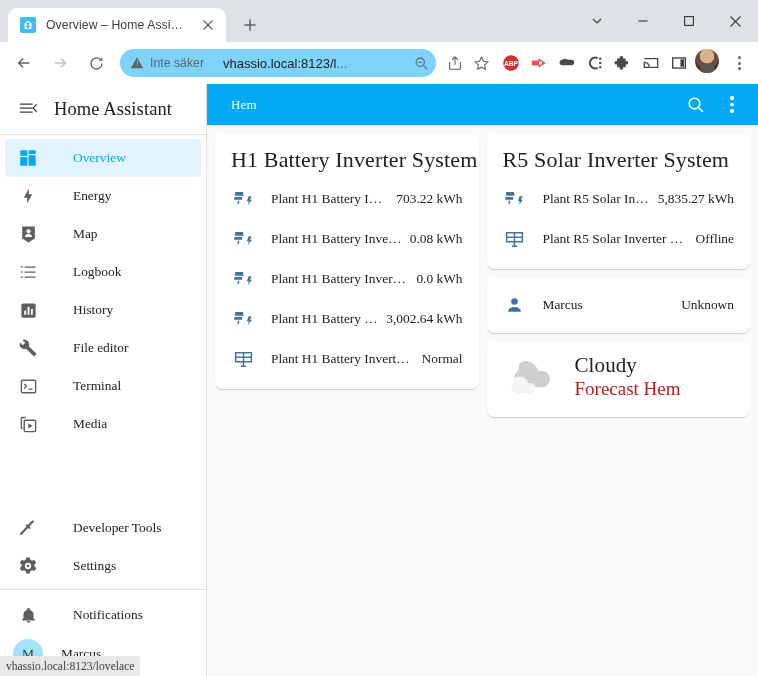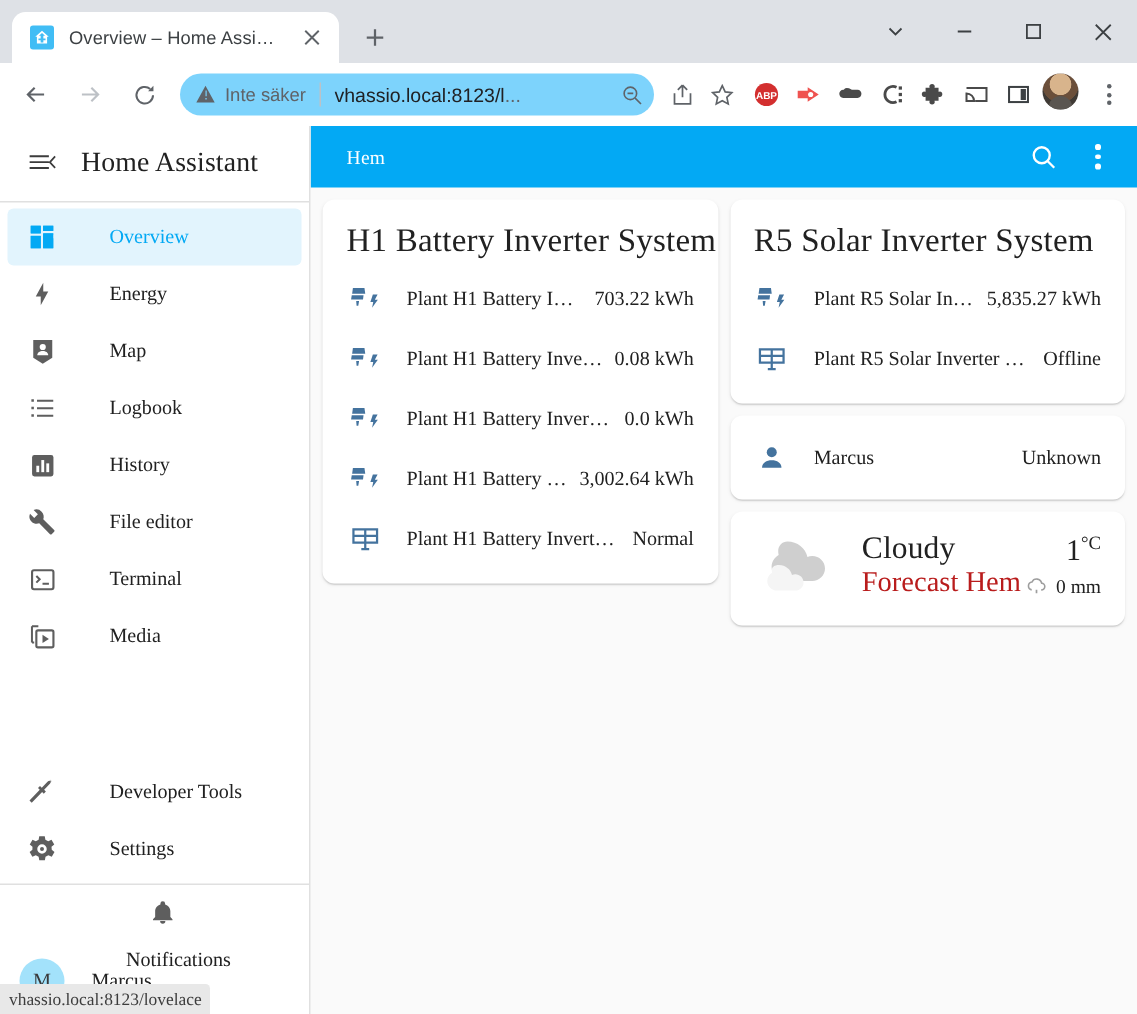--- a/index.html
+++ b/index.html
@@ -454,21 +454,21 @@
                 <path fill="currentColor" d="M12 8.2a3.8 3.8 0 1 0 0 7.6 3.8 3.8 0 0 0 0-7.6m0 2.2a1.6 1.6 0 1 1 0 3.2 1.6 1.6 0 0 1 0-3.2M9.8 1.8h4.4l.5 2.8 2.3 1.1 2.6-1.2 2.2 3.8-2.2 1.8.2 2.5 2.2 1.7-2.2 3.8-2.7-1.1-2.3 1.1-.5 2.9H9.8l-.5-2.9-2.3-1.1-2.7 1.1-2.2-3.8 2.2-1.7.1-2.5L2.2 8.3l2.2-3.8L7 5.7l2.3-1.1.5-2.8Z"></path>
               </svg>
           </span>
           <span class="sb-label">Settings</span>
         </div>
       </div>
 
       <div class="sb-divider"></div>
 
       <div class="sb-bottom">
-        <div class="sb-item" style="margin-top:6px;flex-direction:column;">
+        <div class="sb-item" style="margin-top:6px;">
           <span class="sb-ico">
             <svg width="19" height="19" viewBox="0 0 24 24">
                 <path fill="currentColor" d="M12 2.4a2 2 0 0 1 2 2v.6c2.6.7 4.4 3 4.4 5.8v4.8l1.8 1.8v1H3.8v-1l1.8-1.8v-4.8c0-2.8 1.8-5.1 4.4-5.8V4.4a2 2 0 0 1 2-2m0 18.8a2.2 2.2 0 0 0 2.2-2.2H9.8A2.2 2.2 0 0 0 12 21.2Z"></path>
               </svg>
           </span>
           <span class="sb-label">Notifications</span>
         </div>
         <div class="sb-user">
           <div class="sb-user-avatar">
             <span>M</span>
@@ -603,30 +603,20 @@
               <div class="w-icon">
                 <svg width="62" height="52" viewBox="0 0 62 52">
                   <path fill="#cfcfcf" d="M22 10c6.6 0 12 4.4 13.3 10.3 1-.4 2-.6 3.2-.6 4.7 0 8.5 3.7 8.5 8.3s-3.8 8.3-8.5 8.3H21c-5.3 0-9.6-4.2-9.6-9.3 0-3.4 1.9-6.4 4.7-8-.2-.9-.3-1.8-.3-2.7C15.8 12.8 18.5 10 22 10Z"></path>
                   <path fill="#f5f5f5" d="M16.4 25.6c4.2 0 7.7 2.9 8.6 6.7.7-.3 1.4-.4 2.2-.4 3 0 5.5 2.4 5.5 5.4s-2.5 5.4-5.5 5.4H15c-3.6 0-6.5-2.9-6.5-6.4 0-2.3 1.3-4.4 3.2-5.5-.1-.5-.2-1.1-.2-1.7 0-2 1.7-3.5 4.9-3.5Z"></path>
                 </svg>
               </div>
               <div class="w-mid">
                 <div class="w-state">Cloudy</div>
                 <div class="w-sub">Forecast Hem</div>
               </div>
-              <div class="w-right">
-                <div class="w-temp"><span>1</span><sup>°C</sup></div>
-                <div class="w-precip">
-                  <svg width="16" height="16" viewBox="0 0 24 24">
-                      <path fill="none" stroke="#9e9e9e" stroke-width="1.6" d="M7.2 15.4a4 4 0 0 1 .3-7.9 5.1 5.1 0 0 1 9.6 1.1 3.4 3.4 0 0 1-.4 6.8"></path>
-                      <path fill="none" stroke="#9e9e9e" stroke-width="1.7" d="M12 15.2v3.6"></path>
-                    </svg>
-                  <span>0 mm</span>
-                </div>
-              </div>
             </div>
           </div>
         </div>
 
       </div>
     </div>
   </div>
 </div>
 
 </body></html>

